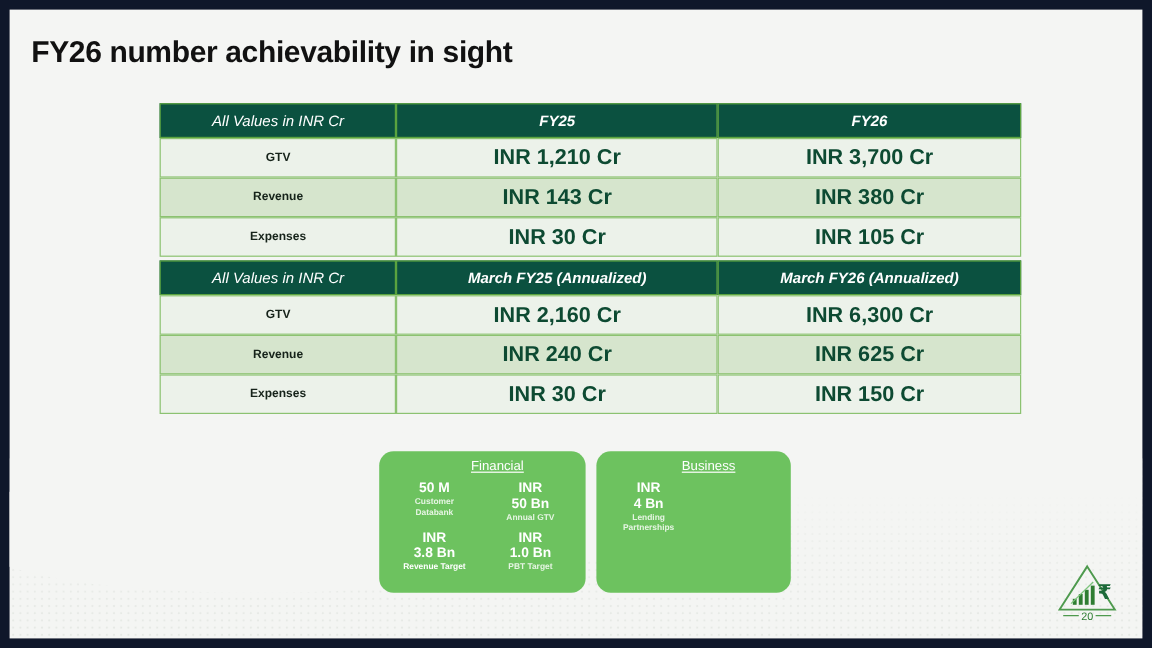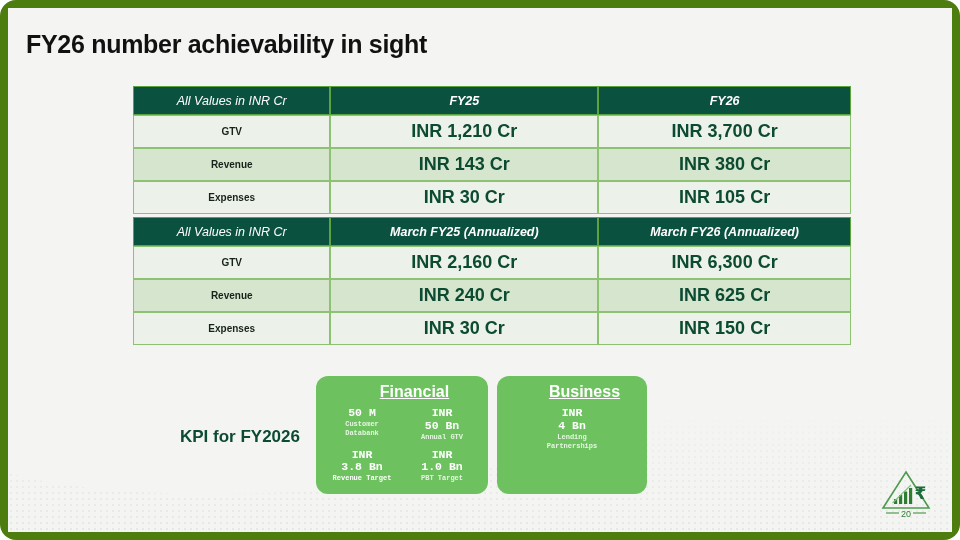--- a/index.html
+++ b/index.html
@@ -9,23 +9,22 @@
   }
   body {
     font-family: "Liberation Sans", sans-serif;
   }
 
   #slide {
     position: relative;
     width: 960px;
     height: 540px;
     overflow: hidden;
-    background: #4d7c0f;
+    background: #0f172a;
     box-sizing: border-box;
-    border-radius: 16px;
   }
 
   
   .page-bg {
     position: absolute;
     left: 8px;
     top: 8px;
     right: 8px;
     bottom: 8px;
     background: #f4f5f3;
@@ -148,36 +147,35 @@
 
   .card {
     position: absolute;
     background: #6dc25f;
     border-radius: 12px;
     color: #ffffff;
     text-align: center;
     box-sizing: border-box;
   }
   .card.financial { left: 308px; top: 368px; width: 172px; height: 118px; }
-  .card.business  { left: 489px; top: 368px; width: 150px; height: 118px; }
+  .card.business  { left: 489px; top: 368px; width: 162px; height: 118px; }
 
   .card-title {
-    font-size: 16px;
-    font-weight: bold;
+    font-size: 11px;
+    font-weight: normal;
     text-decoration: underline;
     margin-top: 7px;
     color: #ffffff;
     margin-left: 25px;
   }
   .card-grid {
     display: flex;
-    justify-content: center;
+    justify-content: flex-start;
     margin-top: 6px;
     padding: 0 6px;
-    font-family: Liberation Mono, monospace;
   }
   .card-grid.second { margin-top: 7px; }
   .kpi-item { width: 50%; line-height: 1.12; }
   .kpi-big {
     font-size: 11.5px;
     font-weight: bold;
     color: #ffffff;
   }
   .kpi-sub {
     font-size: 7px;
@@ -266,21 +264,20 @@
           </tr>
           <tr class="row odd">
             <td class="lbl">Expenses</td>
             <td class="val">INR 30 Cr</td>
             <td class="val">INR 150 Cr</td>
           </tr>
         </tbody>
       </table>
     </div>
 
-    <div class="kpi-label">KPI for FY2026</div>
 
     <div class="card financial">
       <div class="card-title">Financial</div>
       <div class="card-grid">
         <div class="kpi-item">
           <div class="kpi-big">50 M</div>
           <div class="kpi-sub">Customer</div>
           <div class="kpi-sub">Databank</div>
         </div>
         <div class="kpi-item">

